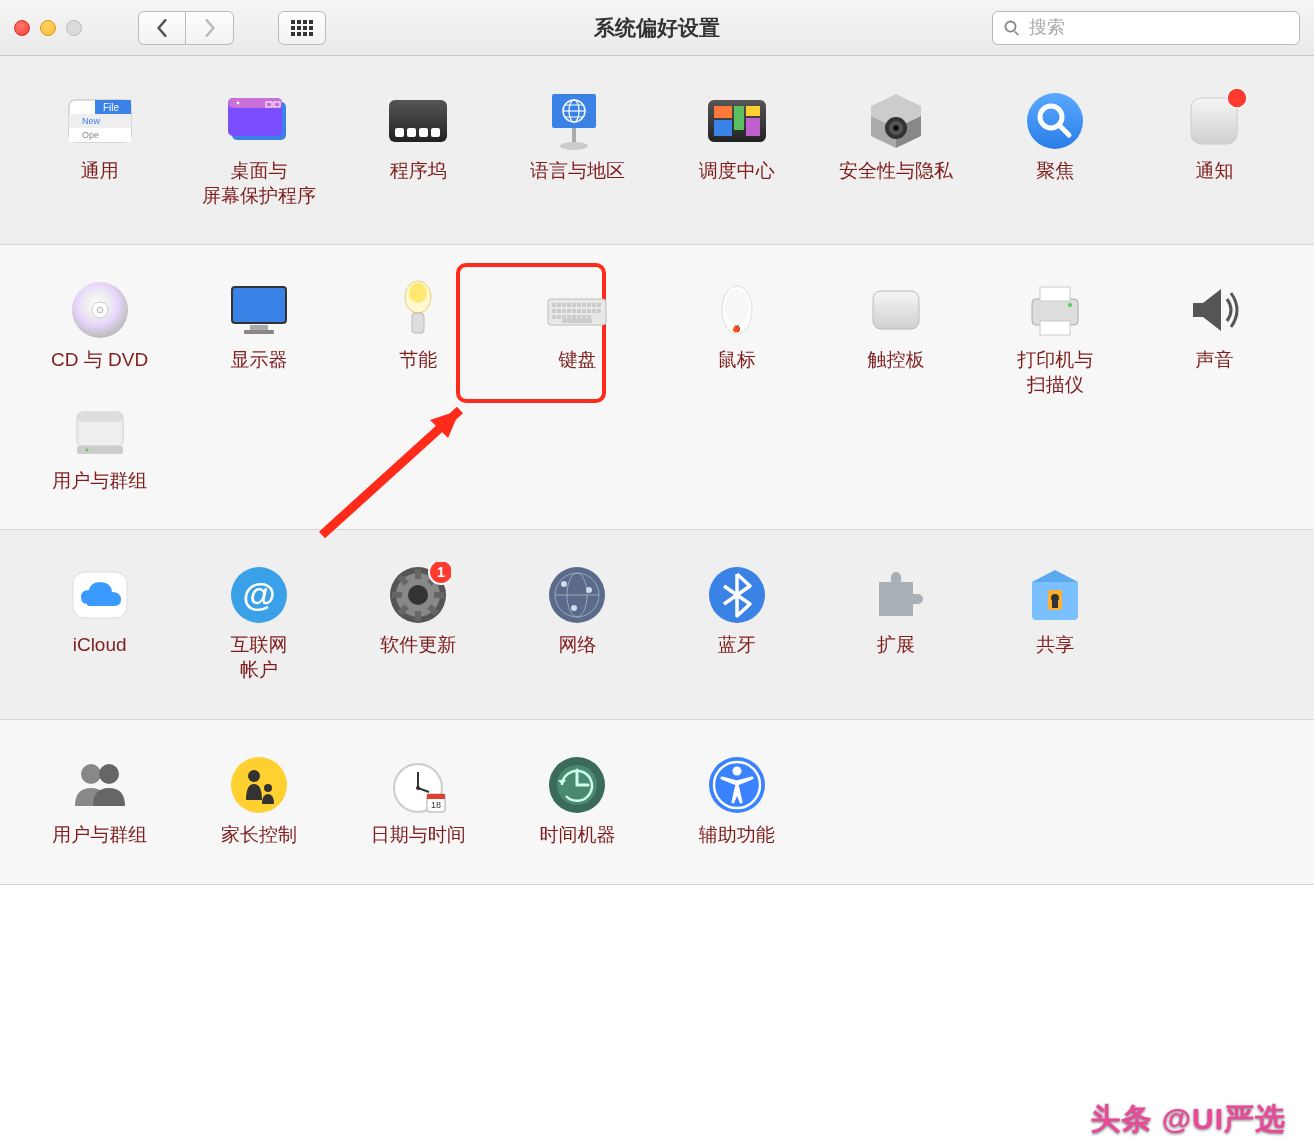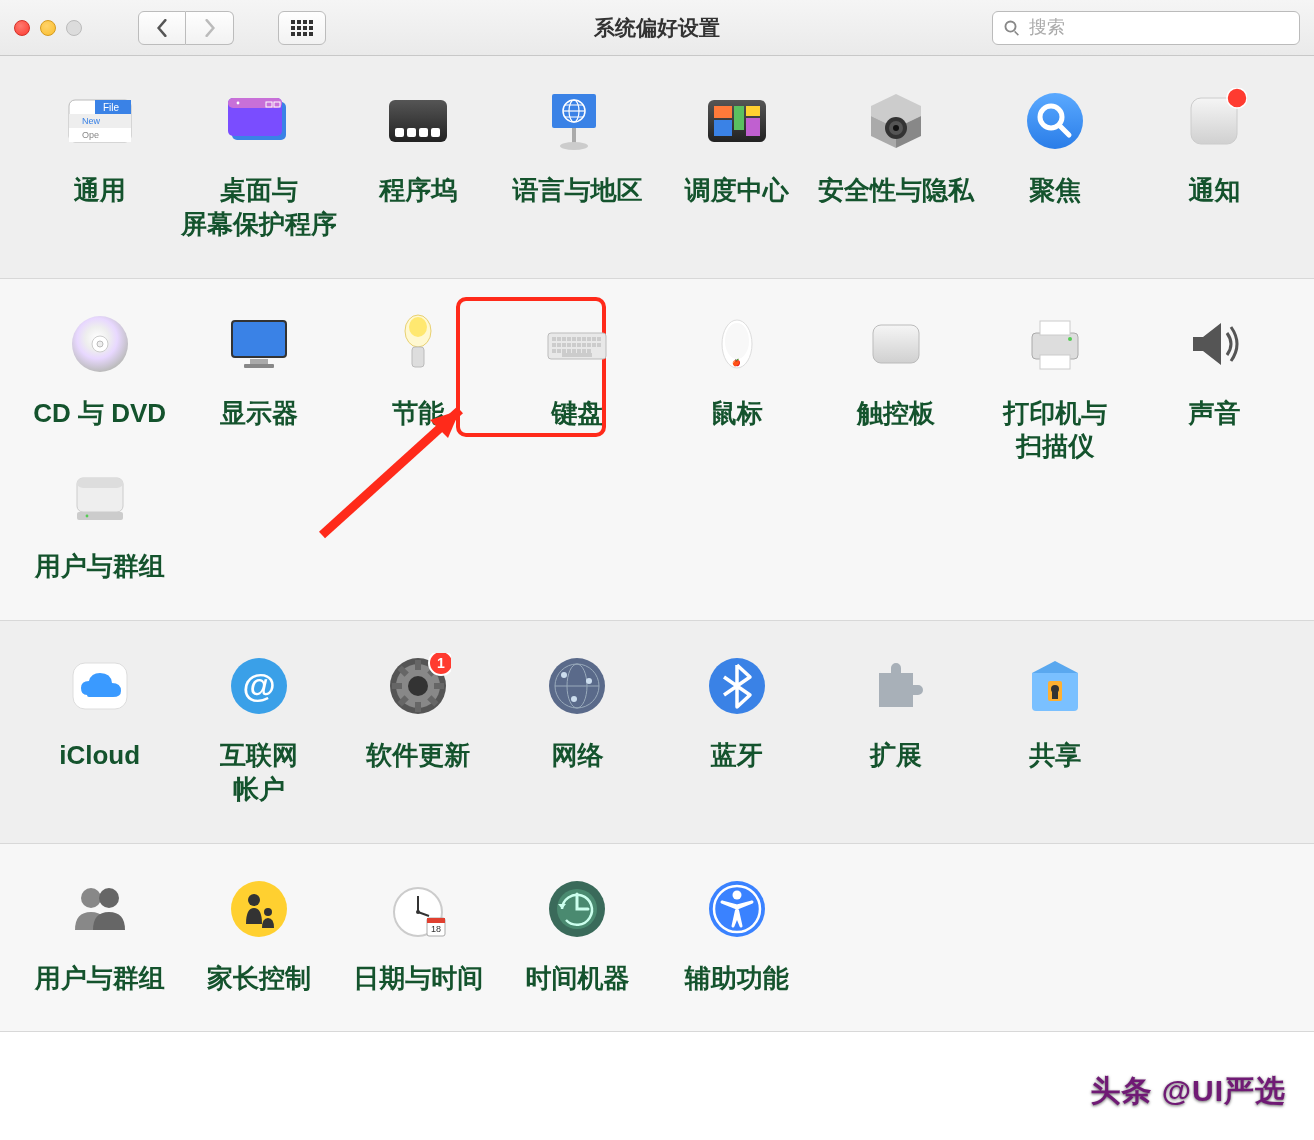--- a/index.html
+++ b/index.html
@@ -23,28 +23,28 @@
   .title { position: absolute; left: 50%; transform: translateX(-50%); font-size: 21px; font-weight: 600; color: #333; }
 
   .search { margin-left: auto; width: 308px; height: 34px; background: #fff; border: 1px solid #bbb; border-radius: 6px; display: flex; align-items: center; padding: 0 10px; gap: 8px; }
   .search svg { width: 18px; height: 18px; fill: #888; }
   .search input { border: none; outline: none; font-size: 18px; color: #333; flex: 1; background: transparent; }
   .search input::placeholder { color: #aaa; }
 
   .section { display: grid; grid-template-columns: repeat(8, 1fr); padding: 32px 20px 36px; border-bottom: 1px solid #d8d8d8; background: #f7f7f7; }
   .section.alt { background: #efefef; }
 
-  .pref { display: flex; flex-direction: column; align-items: center; gap: 20px; text-align: center; cursor: pointer; position: relative; }
+  .pref { display: flex; flex-direction: column; align-items: center; gap: 5px; text-align: center; cursor: pointer; position: relative; }
   .pref .icon-wrap { width: 66px; height: 66px; display: flex; align-items: center; justify-content: center; position: relative; }
-  .pref .label { font-size: 26px; color: #14532d; line-height: 1.3; white-space: pre-line; font-weight: bold; }
+  .pref .label { font-size: 19px; color: #7f1d1d; line-height: 1.3; white-space: pre-line; }
 
   .highlight { position: absolute; border: 4px solid #ff2a1a; border-radius: 10px; width: 150px; height: 140px; top: -14px; left: -42px; }
   .arrow-svg { position: absolute; top: 390px; left: 310px; width: 200px; height: 160px; pointer-events: none; }
 
-  .watermark { position: absolute; bottom: 28px; right: 28px; font-size: 30px; font-weight: 700; color: #701a75; text-shadow: 0 1px 3px rgba(0,0,0,0.6); letter-spacing: 1px; }
+  .watermark { position: absolute; bottom: 0; right: 28px; font-size: 30px; font-weight: 700; color: #ec4899; text-shadow: 0 1px 3px rgba(0,0,0,0.6); letter-spacing: 1px; }
 </style>
 </head>
 <body>
 
 <svg width="0" height="0" style="position:absolute">
   <defs>
     <linearGradient id="gBlue" x1="0" y1="0" x2="0" y2="1">
         <stop offset="0" stop-color="#5aa9ff"></stop>
         <stop offset="1" stop-color="#2a7de8"></stop>
       </linearGradient>

